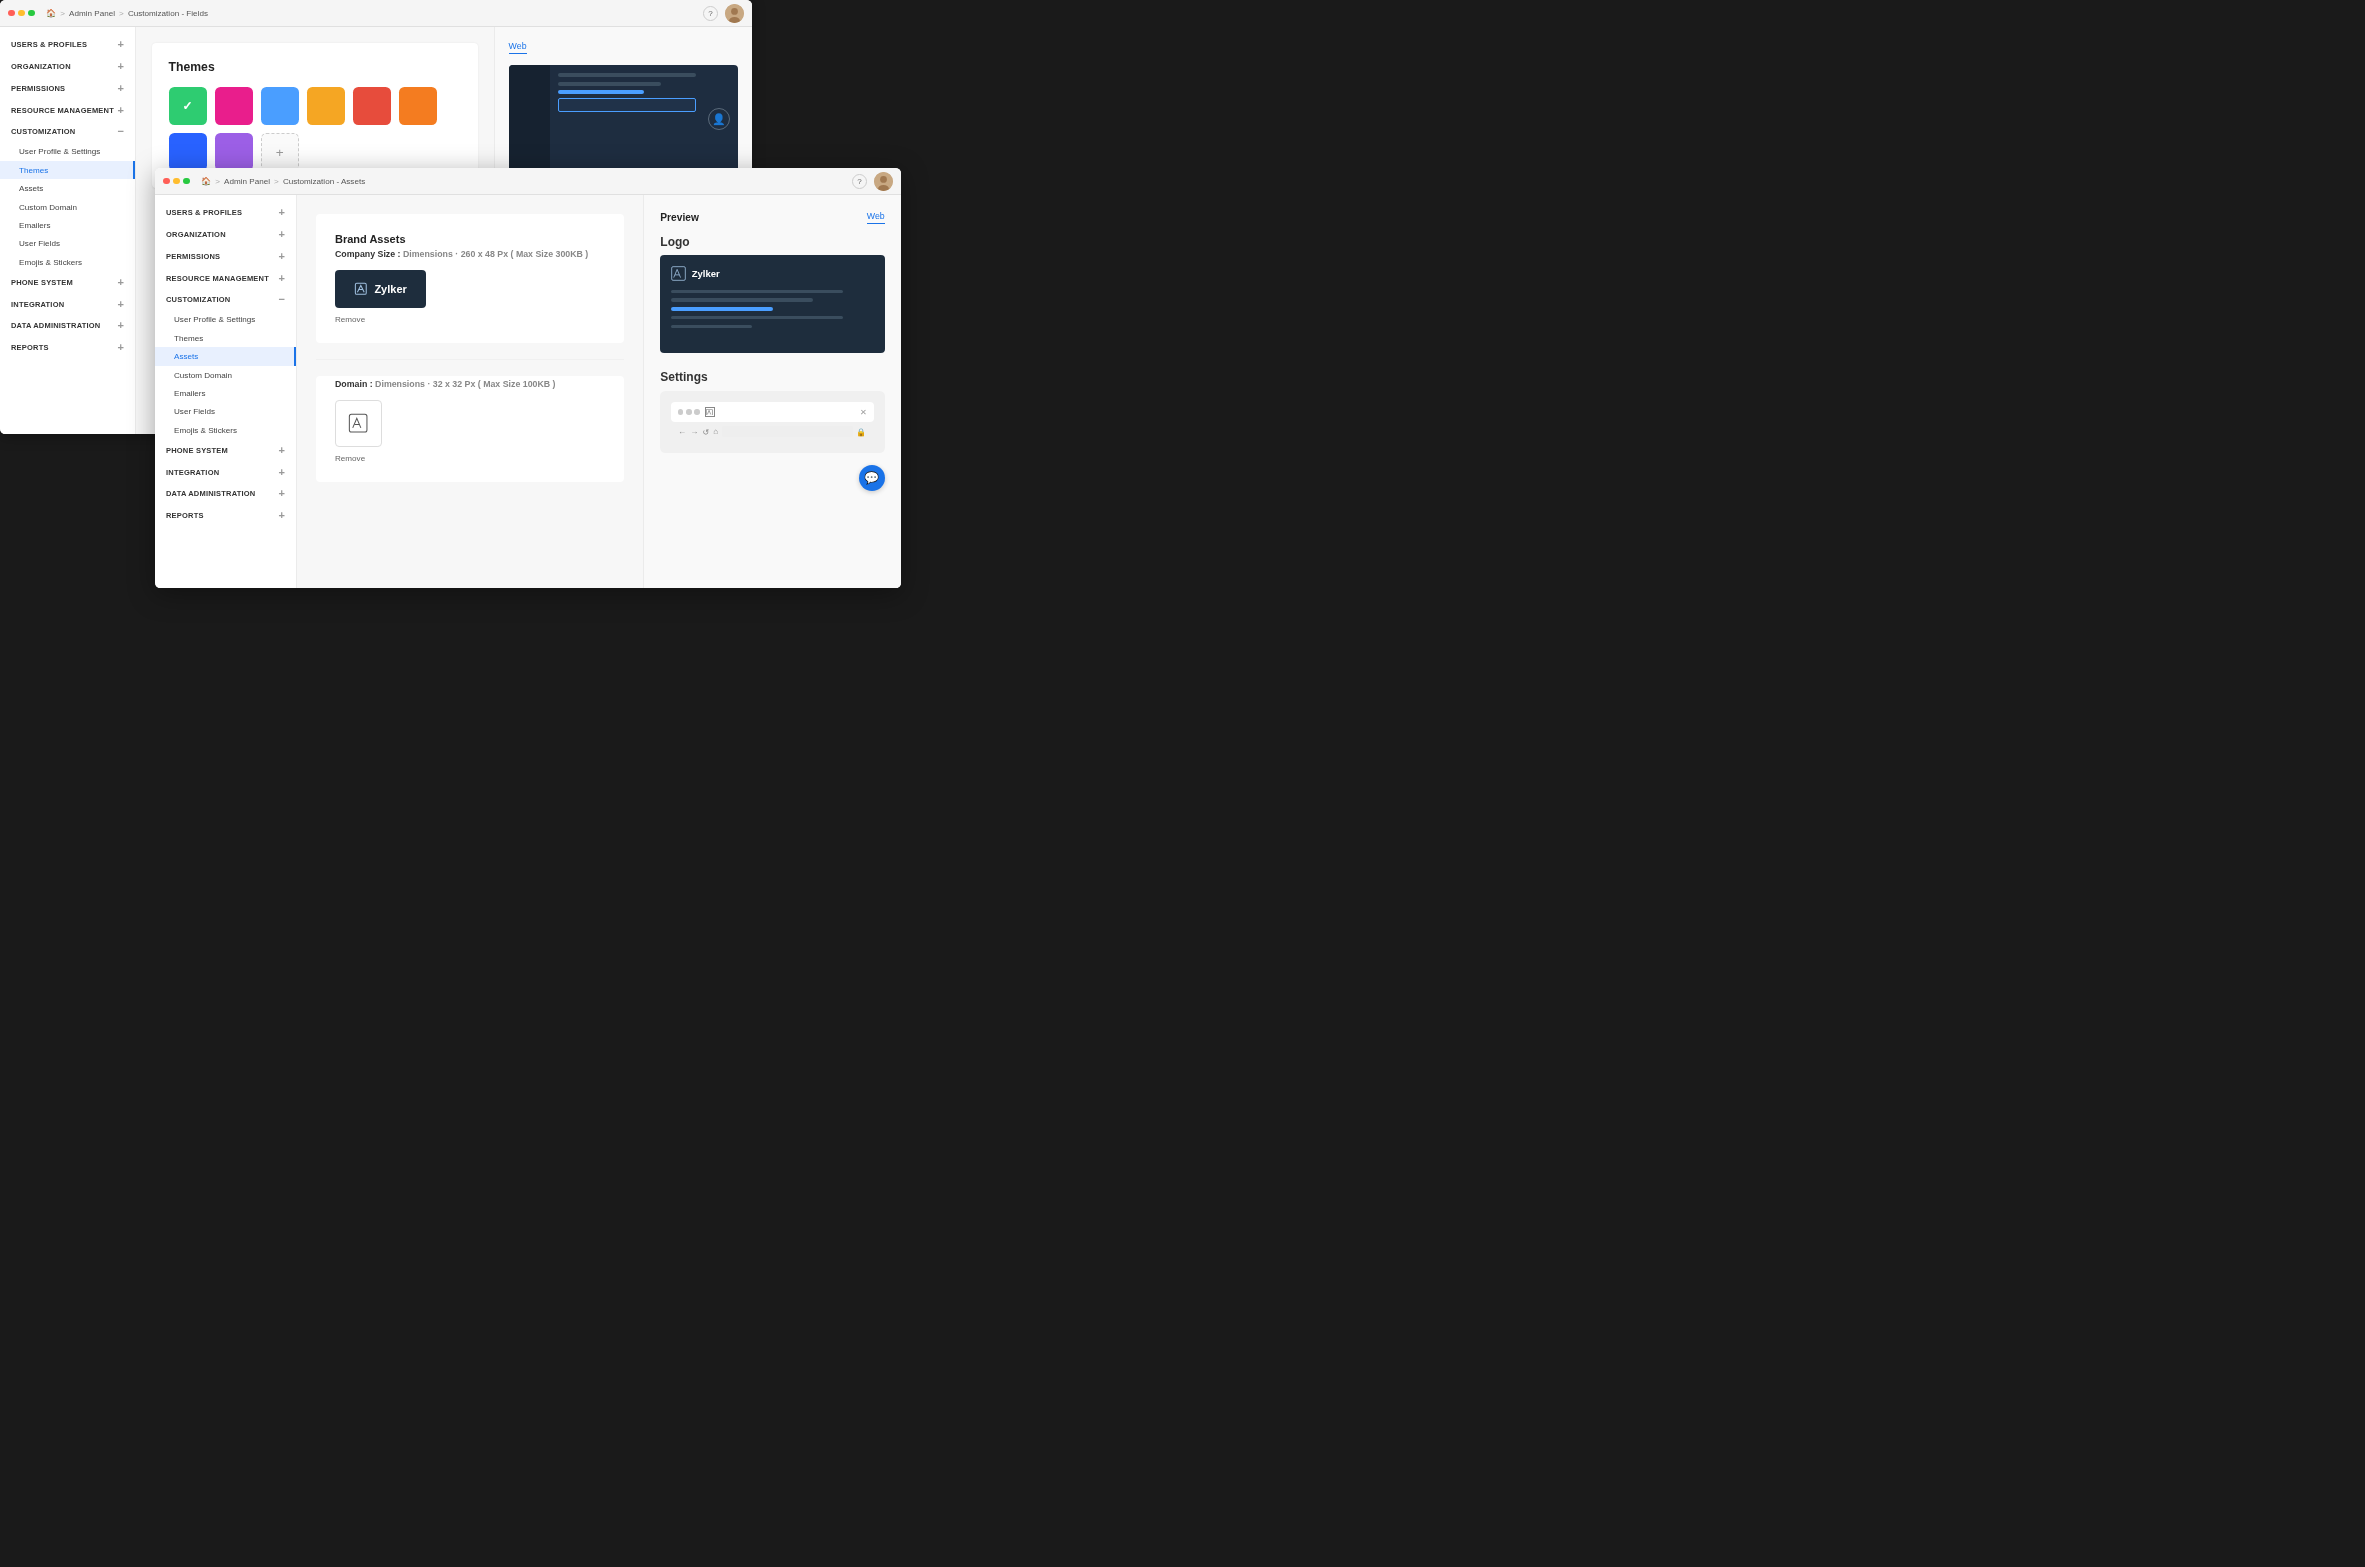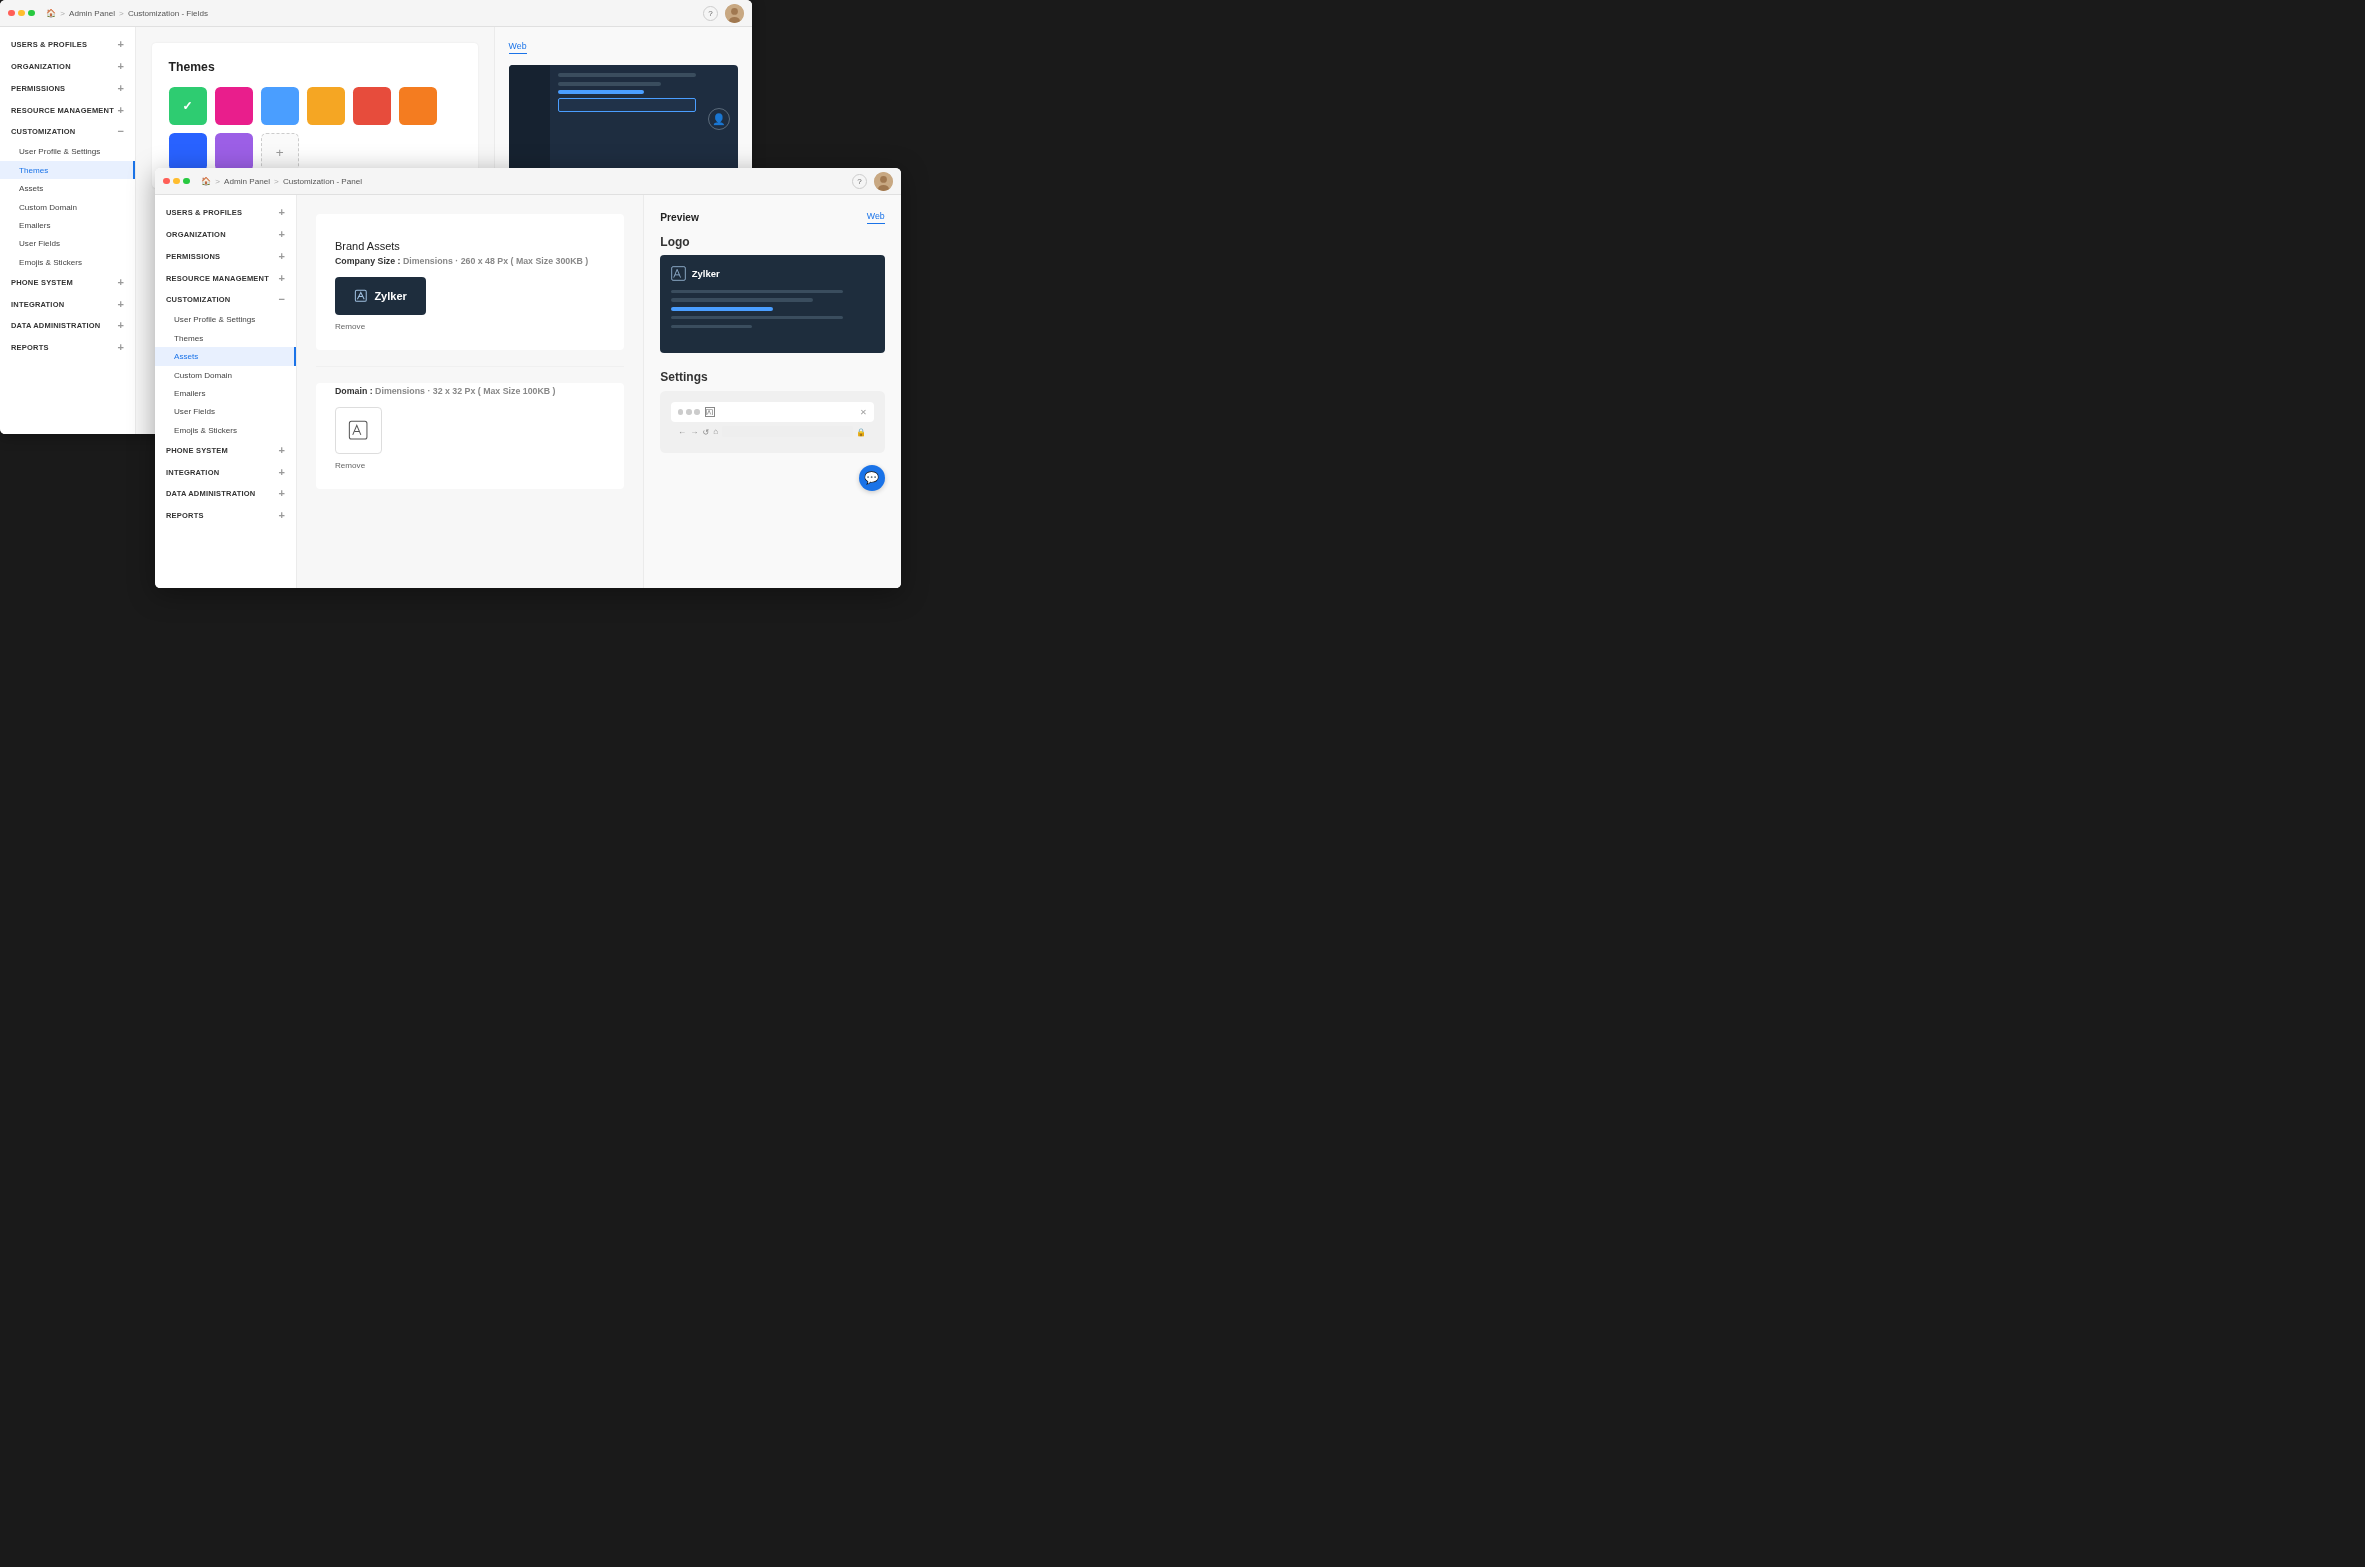--- a/index.html
+++ b/index.html
@@ -243,24 +243,23 @@
 
     .brand-section {
       background: #fff;
       border-radius: 4.1px;
       padding: 19px;
       margin-bottom: 13.6px;
     }
 
     .brand-section-title {
       font-size: 11px;
-      font-weight: 400;
+      font-weight: 700;
       color: #222;
       margin-bottom: 4.1px;
-      margin-top: 7px;
     }
 
     .field-label {
       font-size: 8.8px;
       color: #333;
       margin-bottom: 11px;
     }
     .field-label span {
       color: #888;
       font-weight: 700;
@@ -545,21 +544,21 @@
     <div class="titlebar-dots">
       <div class="dot dot-red"></div>
       <div class="dot dot-yellow"></div>
       <div class="dot dot-green"></div>
     </div>
     <div class="titlebar-nav">
       <span>🏠</span>
       <span class="breadcrumb-sep">&gt;</span>
       <span>Admin Panel</span>
       <span class="breadcrumb-sep">&gt;</span>
-      <span>Customization - Panel</span>
+      <span>Customization - Assets</span>
     </div>
     <div class="titlebar-actions">
       <div class="help-icon">?</div>
       <div class="avatar">
         <svg width="19" height="19" viewBox="0 0 28 28">
             <circle cx="14" cy="14" r="14" fill="#c8a882"></circle>
             <circle cx="14" cy="11" r="5" fill="#a07850"></circle>
             <ellipse cx="14" cy="25" rx="8" ry="6" fill="#a07850"></ellipse>
           </svg>
       </div>

